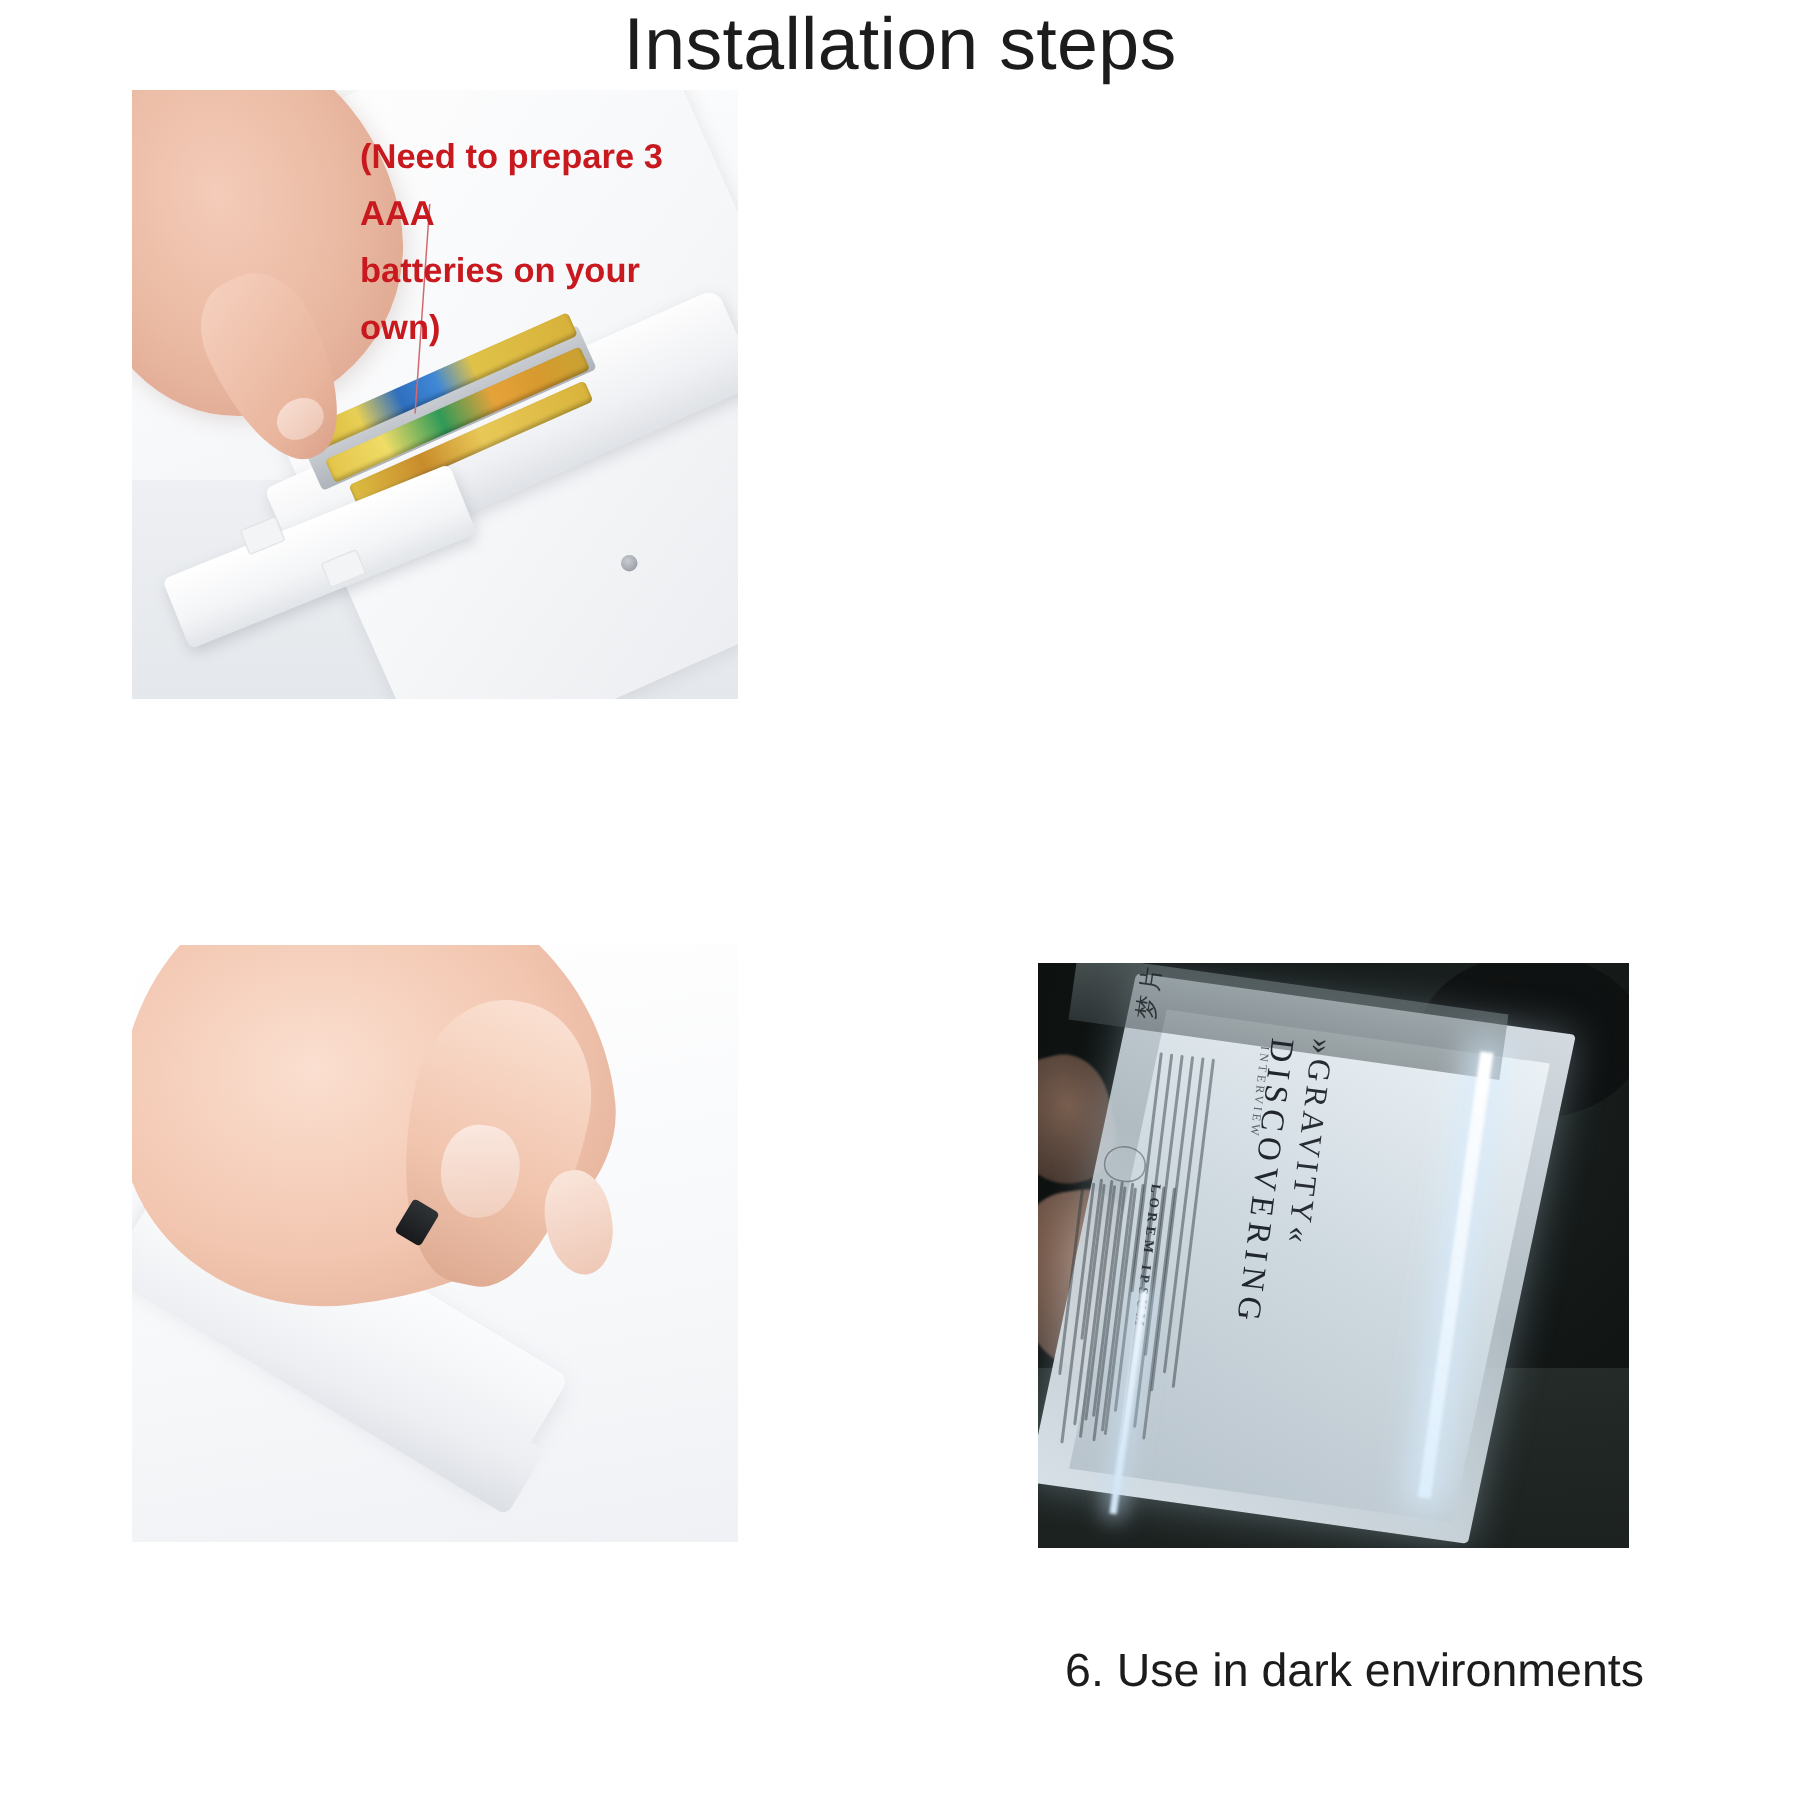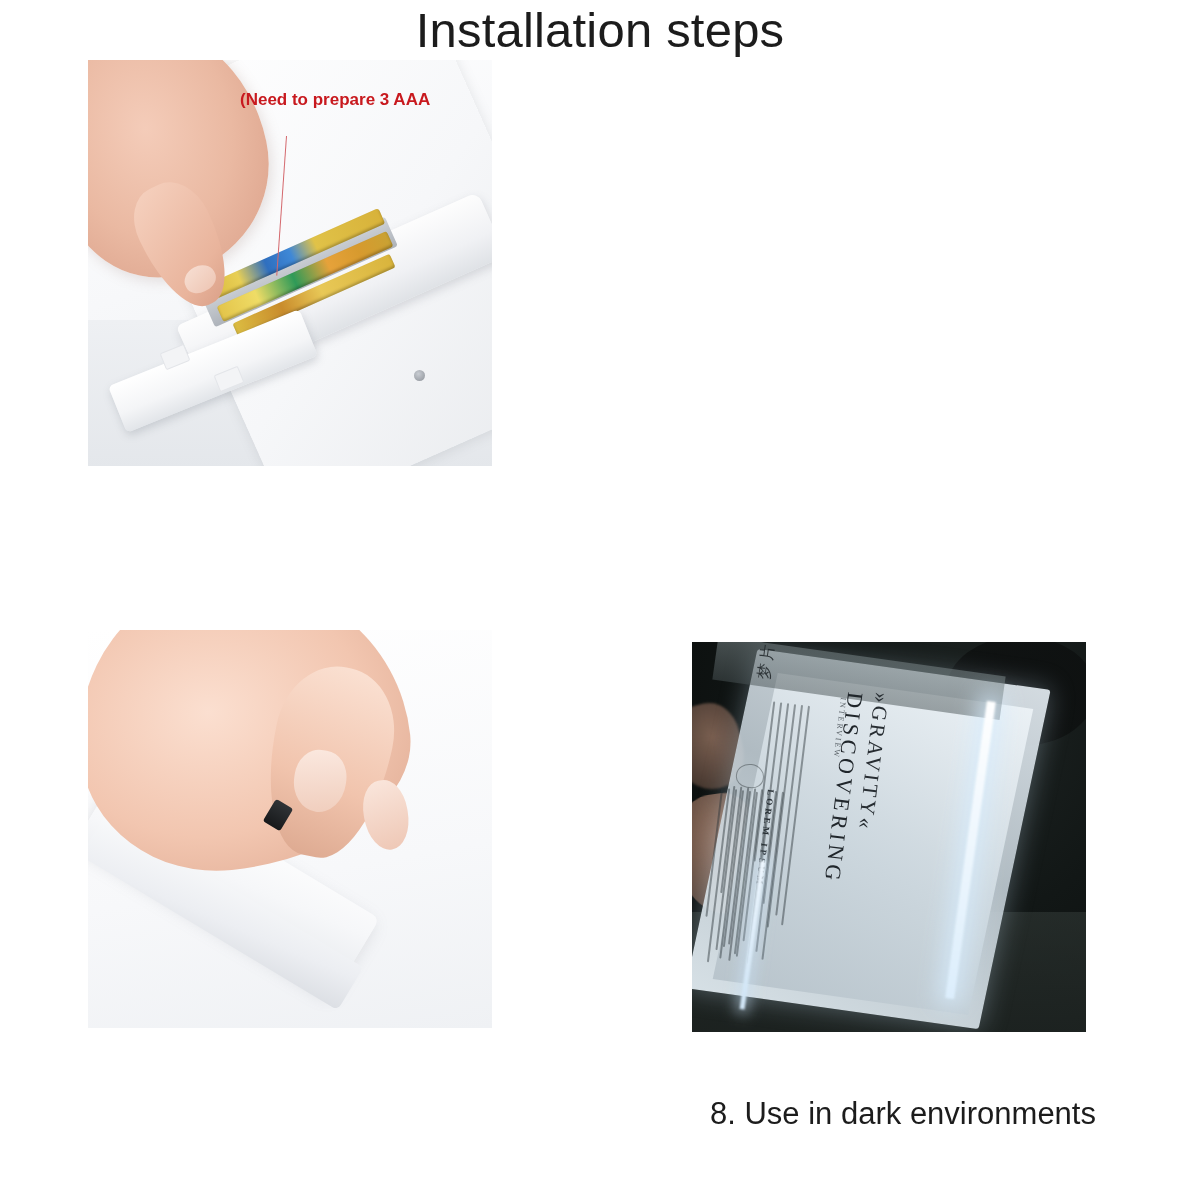--- a/index.html
+++ b/index.html
@@ -169,21 +169,21 @@
     position: absolute;
     left: 198px; top: 76px; width: 1px; height: 140px;
     background: #d4686d;
     transform: rotate(4deg);
     transform-origin: top center;
   }
   .p1-note {
     position: absolute;
     left: 152px; top: 26px; width: 240px;
     color: #c8191e;
-    font-size: 17px;
+    font-size: 23px;
     font-weight: 700;
     line-height: 1.65;
   }
 
   
   .p2-plate {
     position: absolute;
     left: 18px; top: 42px; width: 352px; height: 184px;
     background: linear-gradient(165deg, #fdfdfd 0%, #f2f4f6 50%, #e6e9ed 100%);
     transform: skewX(-26deg) rotate(-6deg);
@@ -468,20 +468,21 @@
       <div class="p1-screw"></div>
       <div class="p1-cap"></div>
       <div class="p1-cap-nub p1-cap-n1"></div>
       <div class="p1-cap-nub p1-cap-n2"></div>
       <div class="p1-hand"></div>
       <div class="p1-finger"></div>
       <div class="p1-nail"></div>
       <div class="p1-leader"></div>
       <div class="p1-note">
         <div>(Need to prepare 3 AAA</div>
+        <div>batteries on your own)</div>
       </div>
     </div>
   </div>
 
 
   <div class="step step-3">
     <div class="photo photo-3">
       <div class="p3-bg"></div>
       <div class="p3-device"></div>
       <div class="p3-device2"></div>
@@ -532,17 +533,17 @@
           <div class="ln" style="width:95%"></div>
         <div class="ln" style="width:88%"></div>
           <div class="ln" style="width:90%"></div>
         <div class="ln" style="width:97%"></div>
           <div class="ln" style="width:72%"></div>
       </div>
       <div class="p4-edgeglow"></div>
       <div class="p4-edgeglow2"></div>
     </div>
     <div class="caption cap-4">
-      <div>8. Use in dark environments</div>
+      <div>6. Use in dark environments</div>
     </div>
   </div>
 
 </div>
 
 </body></html>

